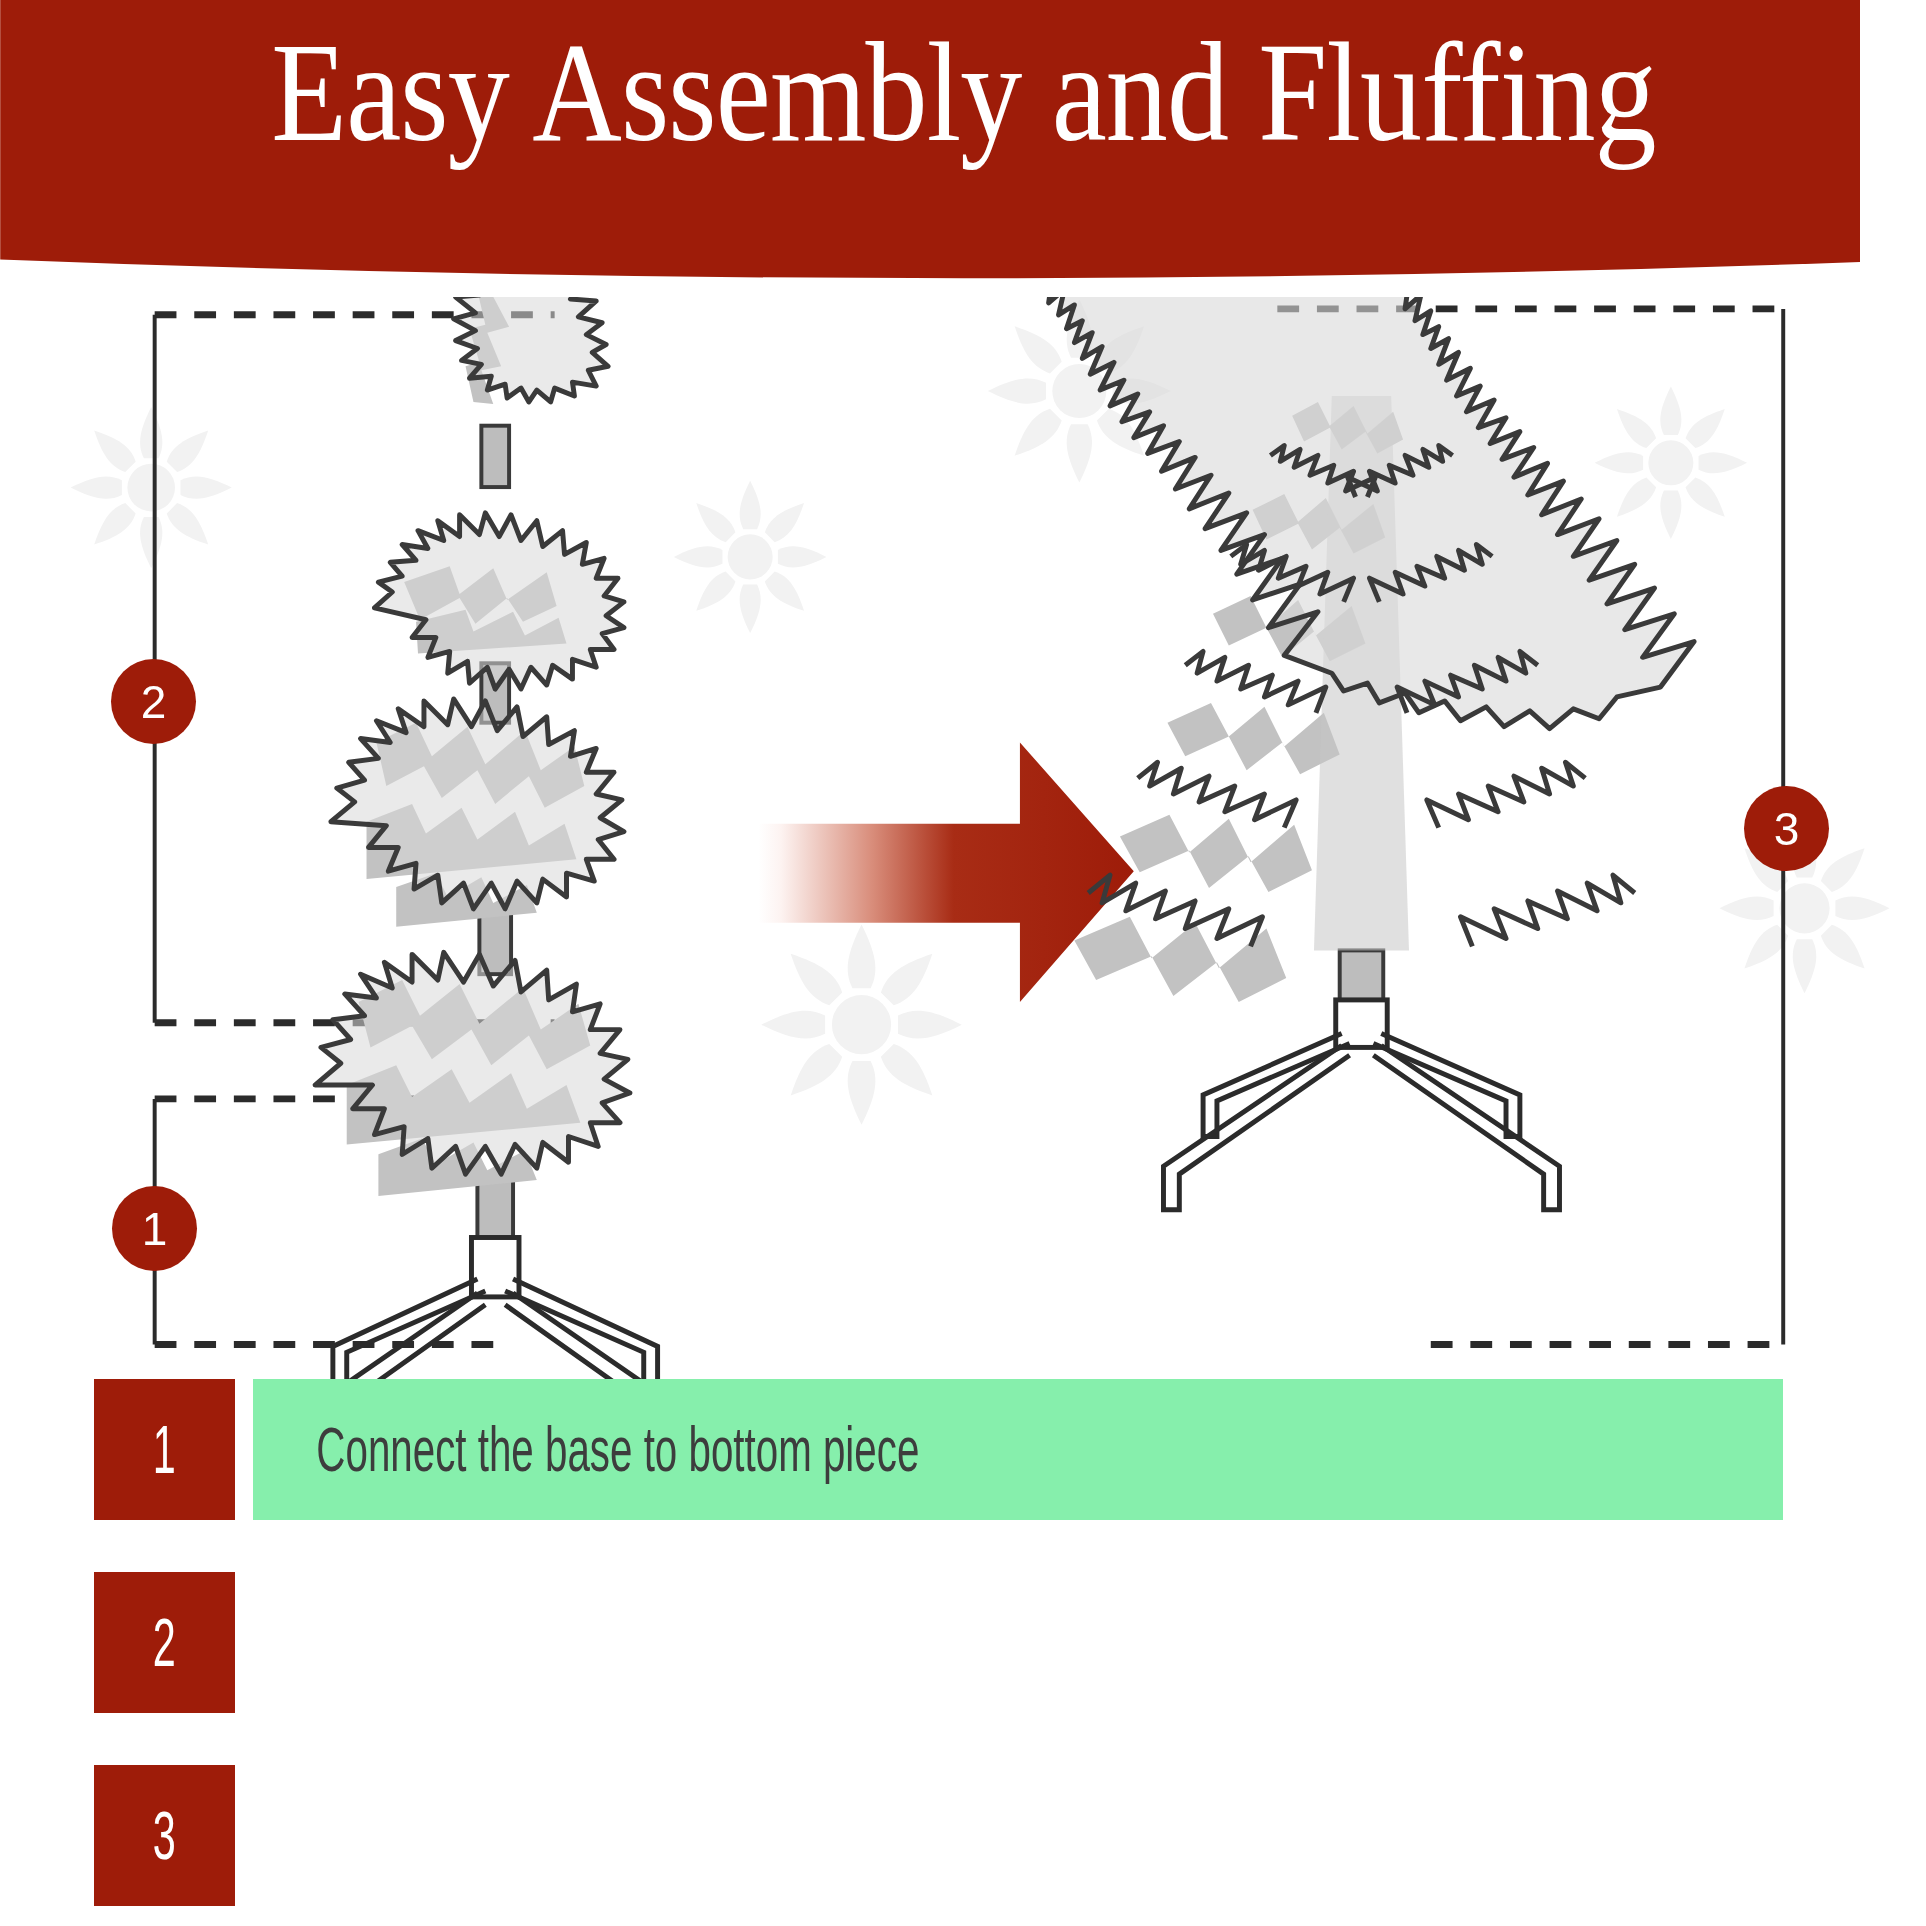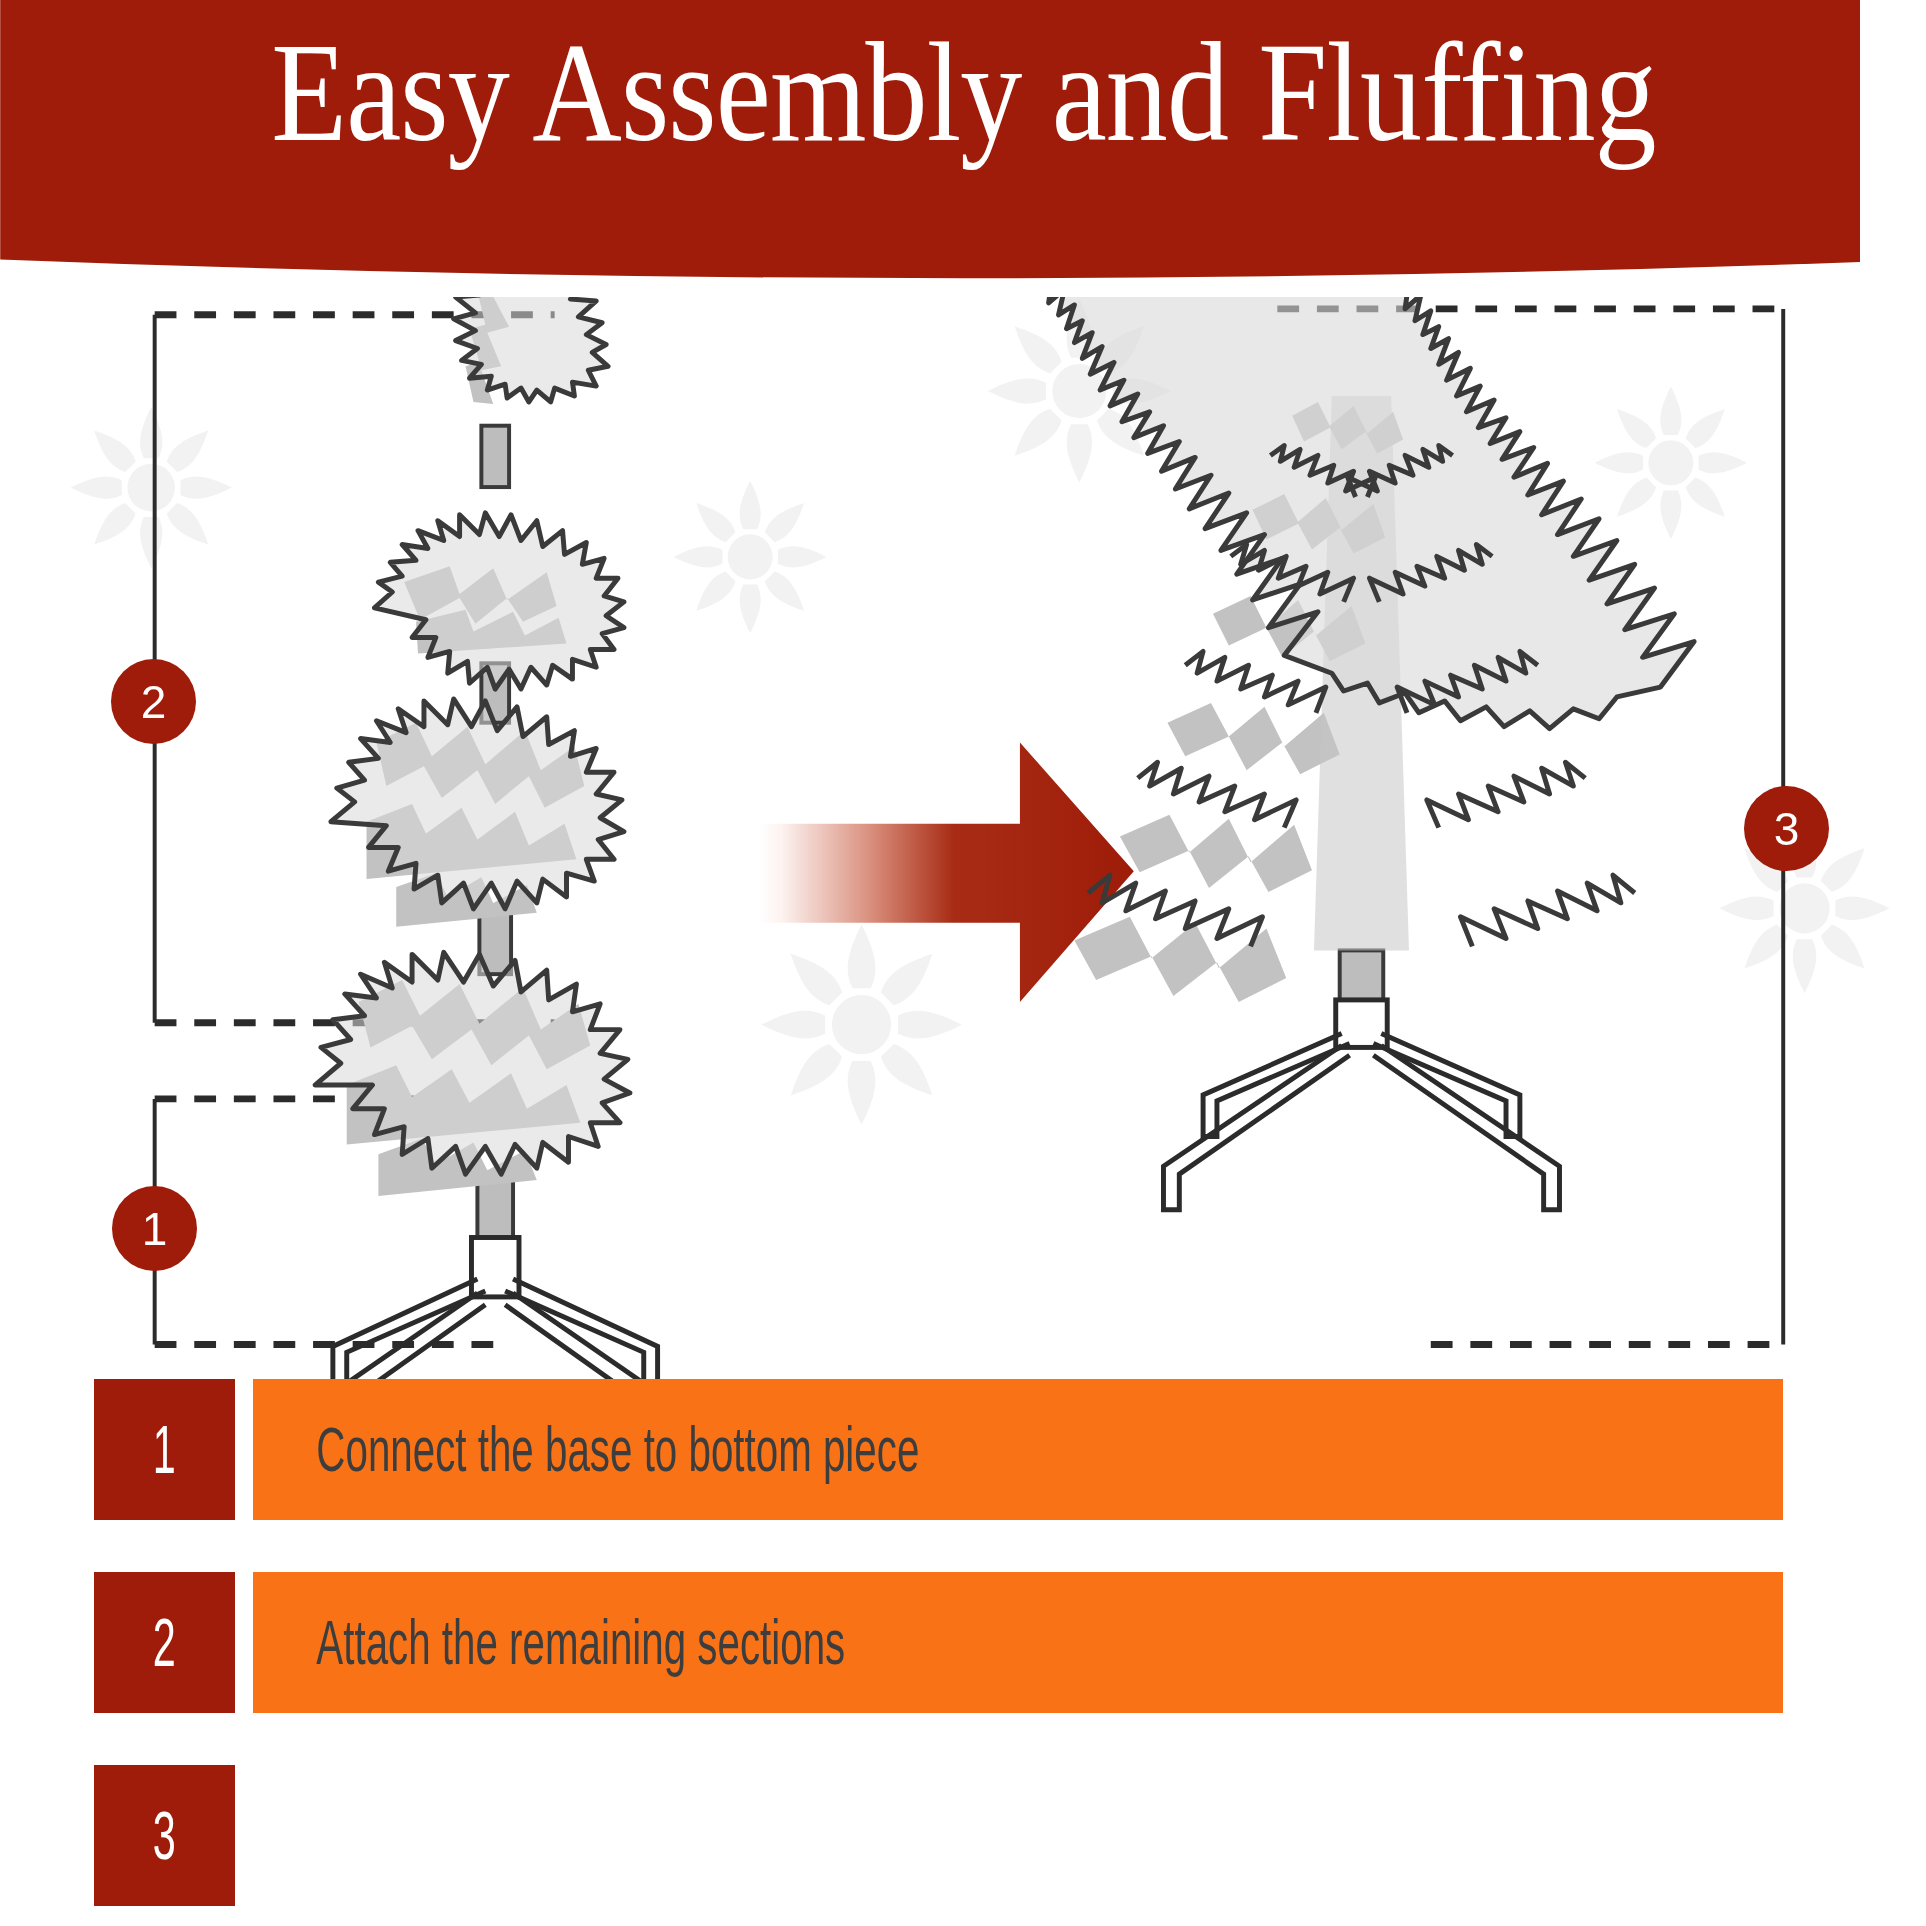--- a/index.html
+++ b/index.html
@@ -99,21 +99,21 @@
     font-weight: 300;
     line-height: 1;
     font-family: "Liberation Sans", sans-serif;
     transform: scaleX(0.60);
     display: block;
   }
   .step-bar {
     flex: 1;
     margin-left: 18px;
     margin-right: 144px;
-    background: #f97316;
+    background: #86efac;
     display: flex;
     align-items: center;
   }
   .step-text {
     color: #3d3d3d;
     font-size: 63px;
     font-weight: 300;
     line-height: 1;
     padding-left: 99px;
     font-family: "Liberation Sans", sans-serif;
@@ -367,23 +367,20 @@
       </div>
       <div class="step-bar">
         <span class="step-text">Connect the base to bottom piece</span>
       </div>
     </div>
 
     <div class="step-row">
       <div class="step-num-wrap">
         <span class="step-num-txt">2</span>
       </div>
-      <div class="step-bar">
-        <span class="step-text">Attach the remaining sections</span>
-      </div>
     </div>
 
     <div class="step-row">
       <div class="step-num-wrap">
         <span class="step-num-txt">3</span>
       </div>
     </div>
 
   </div>
 

